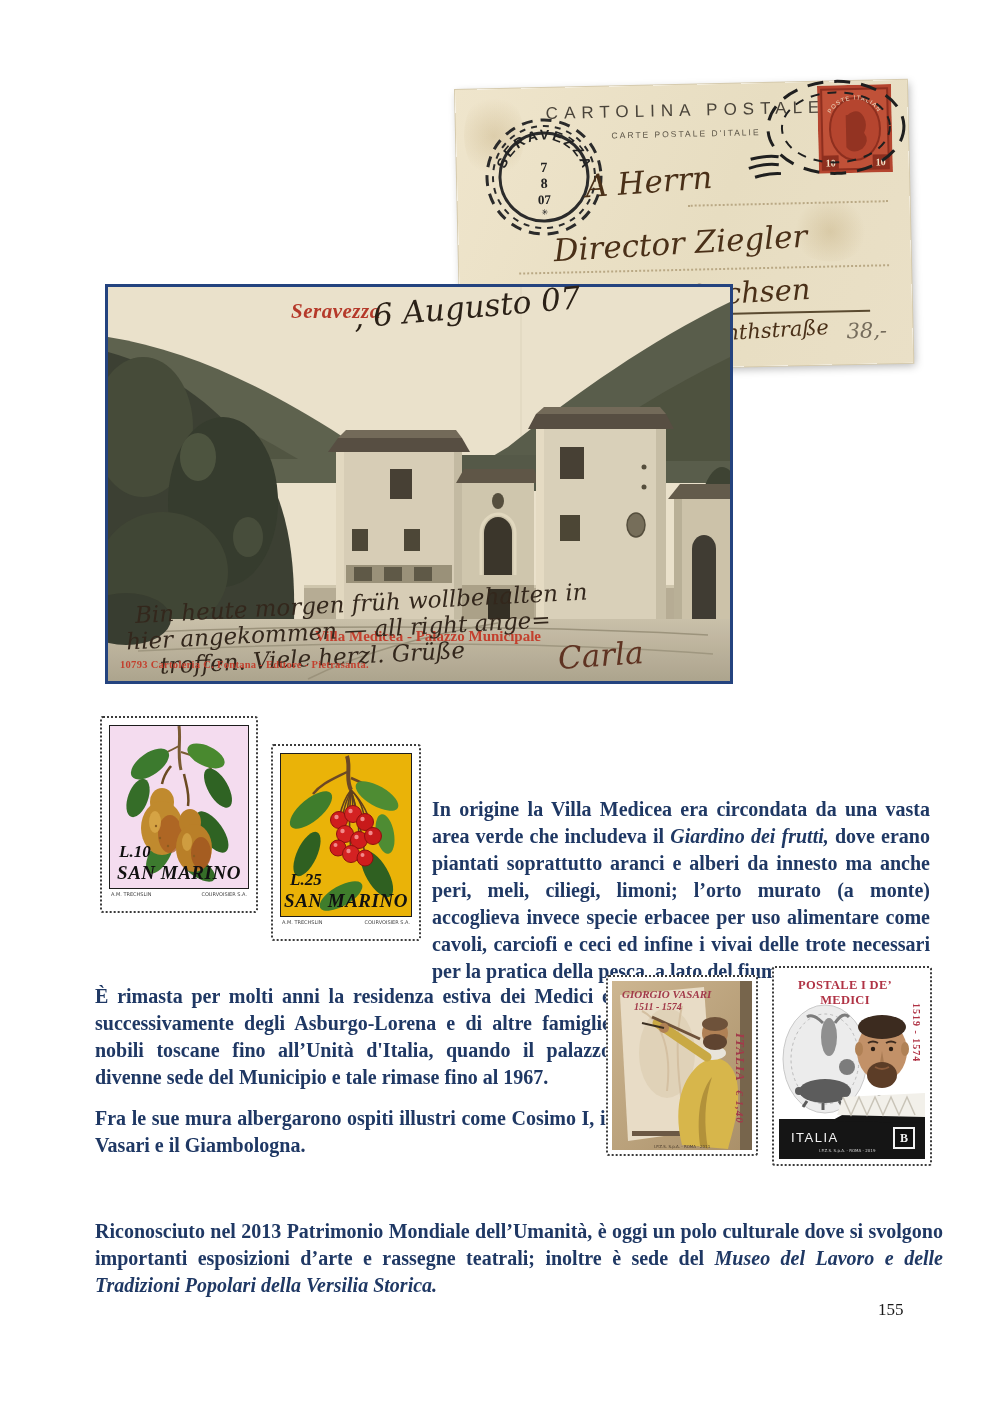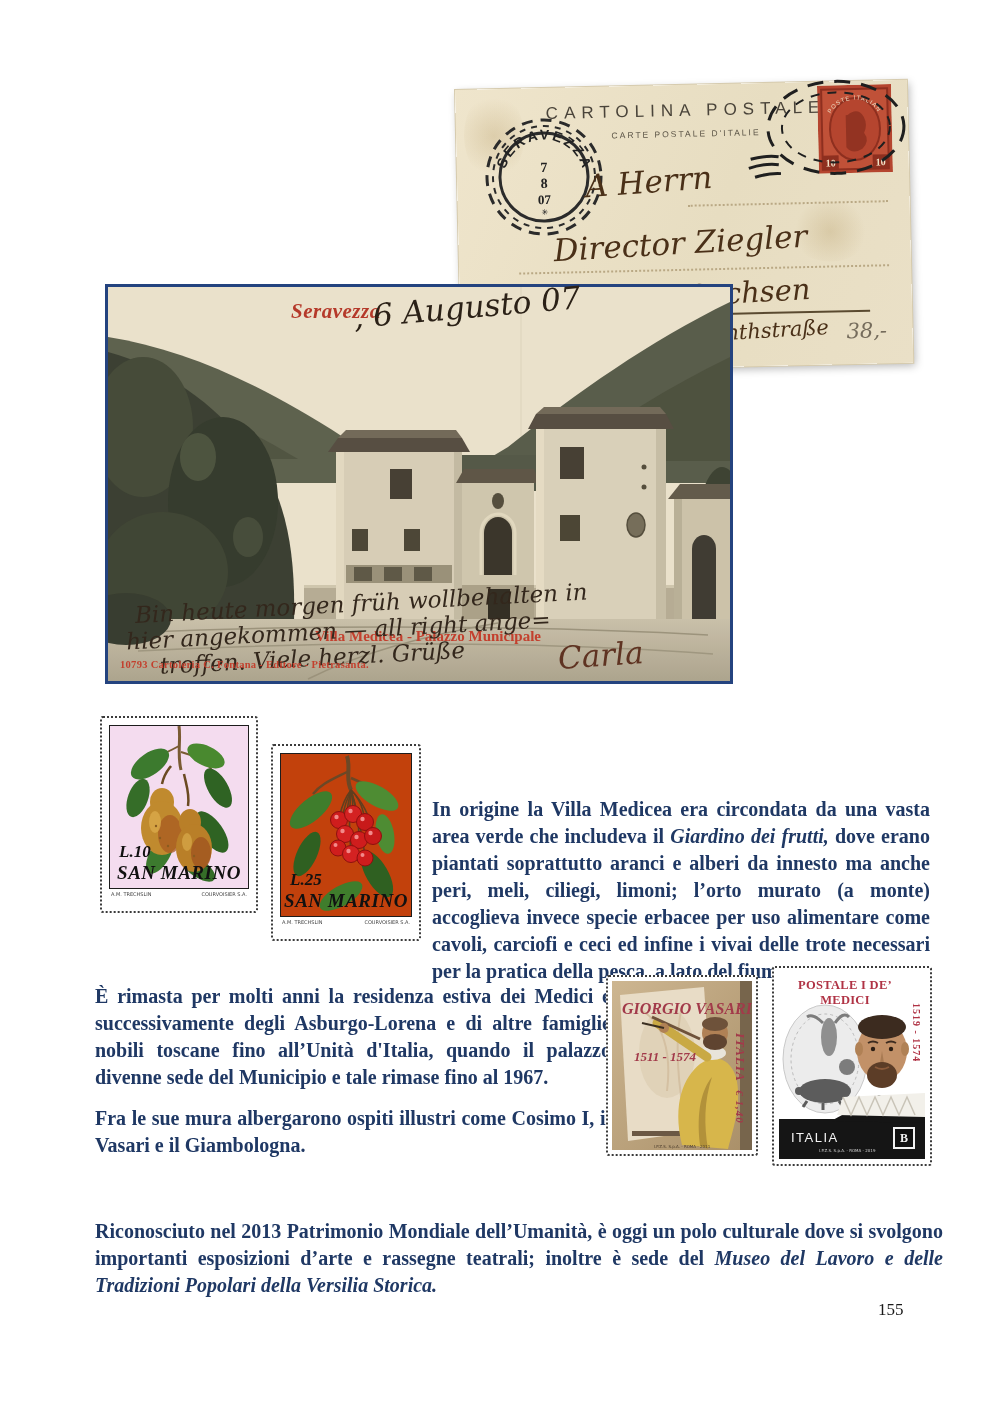--- a/index.html
+++ b/index.html
@@ -46,23 +46,23 @@
   .sm-stamp{padding:7px 7px 2px 7px;}
   .sm-inner{position:relative;border:1px solid #1c1c1c;height:162px;overflow:hidden;}
   .sm-value{position:absolute;left:9px;bottom:26px;font-weight:bold;font-style:italic;font-size:17px;color:#111;}
   .sm-country{position:absolute;left:0;right:0;bottom:4px;text-align:center;font-weight:bold;
               font-style:italic;font-size:19px;letter-spacing:.5px;color:#111;}
   .sm-credits{display:flex;justify-content:space-between;padding:2px 2px 0 2px;
               font-family:"DejaVu Sans",sans-serif;font-size:5px;color:#444;}
 
   .it-stamp{overflow:hidden;}
   .vs-title{position:absolute;left:10px;top:7px;color:#a23a4a;font-weight:bold;font-style:italic;
-            font-size:16px;line-height:12px;z-index:3;margin-top:15px;}
+            font-size:11px;line-height:12px;z-index:3;}
   .vs-years{position:absolute;left:22px;top:20px;color:#a23a4a;font-weight:bold;font-style:italic;
-            font-size:13px;z-index:3;margin-top:48px;}
+            font-size:10px;z-index:3;}
   .vs-vert{position:absolute;right:4px;top:52px;writing-mode:vertical-rl;color:#a23a4a;
            font-weight:bold;font-style:italic;font-size:13px;letter-spacing:1px;z-index:3;}
   .vs-imprint{position:absolute;left:0;right:0;bottom:1px;text-align:center;
               font-family:"DejaVu Sans",sans-serif;font-size:4px;color:#4a3b2c;z-index:3;}
 
   .cs-title{position:absolute;left:0;right:14px;top:5px;text-align:center;color:#b03345;
             font-weight:bold;font-size:12.5px;letter-spacing:.3px;z-index:3;}
   .cs-years{position:absolute;right:3px;top:30px;writing-mode:vertical-rl;color:#b03345;
             font-weight:bold;font-size:10px;letter-spacing:1px;z-index:3;}
   .cs-italia{position:absolute;left:12px;bottom:14px;color:#f4f4f4;
@@ -255,21 +255,21 @@
       <div class="sm-value">L.10</div>
       <div class="sm-country">SAN MARINO</div>
     </div>
     <div class="sm-credits">
       <span>A.M. TRECHSLIN</span>
       <span>COURVOISIER S.A.</span>
     </div>
   </div>
 
   <div class="perf sm-stamp" style="left:271px;top:744px;width:150px;height:197px;">
-    <div class="sm-inner" style="background:#c2410c;">
+    <div class="sm-inner" style="background:#eab308;">
       <svg width="130" height="162" viewBox="0 0 130 162">
         <path d="M66,2 C70,14 64,24 70,36" stroke="#6b4826" stroke-width="4" fill="none"></path>
         <path d="M66,18 C50,26 40,30 32,40" stroke="#6b4826" stroke-width="2.5" fill="none"></path>
         <path d="M70,24 C84,30 92,34 98,42" stroke="#6b4826" stroke-width="2.5" fill="none"></path>
         <ellipse cx="30" cy="56" rx="26" ry="11" fill="#3f7d2c" transform="rotate(-40 30 56)"></ellipse>
         <ellipse cx="96" cy="42" rx="24" ry="10" fill="#4e8c33" transform="rotate(30 96 42)"></ellipse>
         <ellipse cx="26" cy="100" rx="24" ry="10" fill="#2f6021" transform="rotate(-65 26 100)"></ellipse>
         <ellipse cx="96" cy="120" rx="26" ry="11" fill="#2f6021" transform="rotate(60 96 120)"></ellipse>
         <ellipse cx="60" cy="142" rx="24" ry="10" fill="#3f7d2c" transform="rotate(-30 60 142)"></ellipse>
         <ellipse cx="104" cy="80" rx="20" ry="9" fill="#4e8c33" transform="rotate(80 104 80)"></ellipse>

